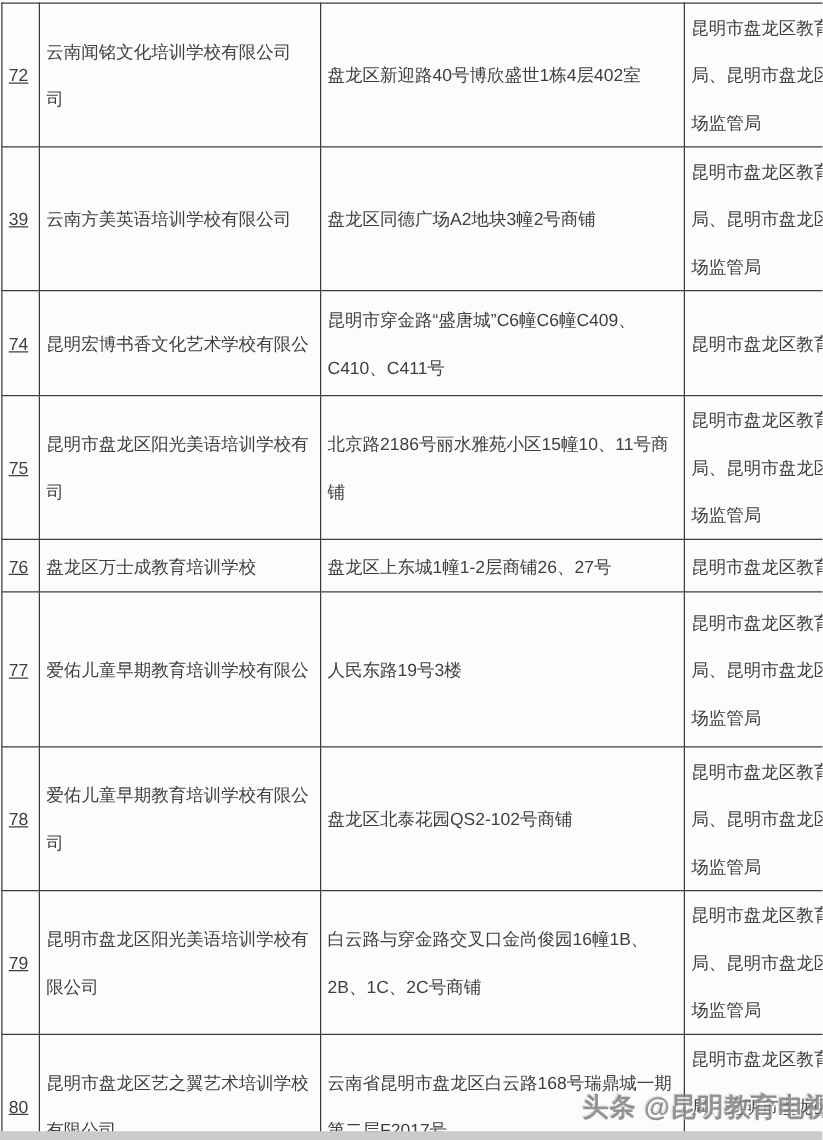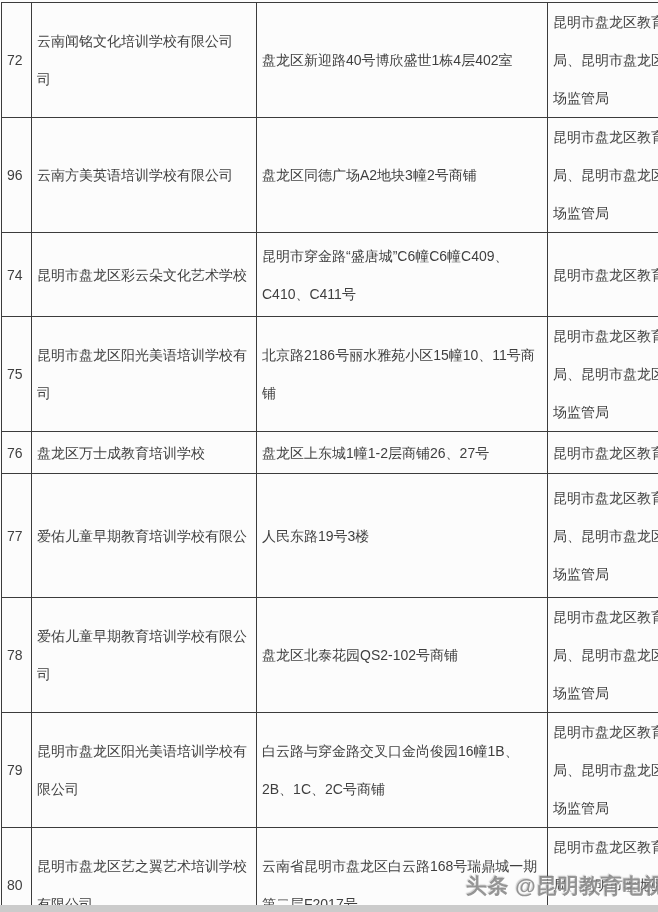--- a/index.html
+++ b/index.html
@@ -32,20 +32,21 @@
     vertical-align: middle;
     white-space: pre-line;
     overflow: hidden;
     padding: 0 0 0 5px;
   }
   td.c-no {
     width: 24px;
     padding-left: 3px;
     font-size: 15px;
     color: #4a4a4a;
+    text-decoration: underline;
   }
   td.c-name  { width: 219px; }
   td.c-addr  { width: 285px; }
   td.c-auth  { width: 150px; }
 
   tr.h-114 { height: 114px; }
   tr.h-113 { height: 113px; }
   tr.h-112 { height: 112px; }
   tr.h-84  { height: 84px;  }
   tr.h-42  { height: 42px;  }
@@ -83,30 +84,30 @@
       <tr class="h-114">
         <td class="c-no">72</td>
         <td class="c-name">云南闻铭文化培训学校有限公司
 司</td>
         <td class="c-addr">盘龙区新迎路40号博欣盛世1栋4层402室</td>
         <td class="c-auth">昆明市盘龙区教育
 局、昆明市盘龙区市
 场监管局</td>
       </tr>
       <tr class="h-113">
-        <td class="c-no">96</td>
+        <td class="c-no">39</td>
         <td class="c-name">云南方美英语培训学校有限公司</td>
         <td class="c-addr">盘龙区同德广场A2地块3幢2号商铺</td>
         <td class="c-auth">昆明市盘龙区教育
 局、昆明市盘龙区市
 场监管局</td>
       </tr>
       <tr class="h-84">
         <td class="c-no">74</td>
-        <td class="c-name">昆明市盘龙区彩云朵文化艺术学校</td>
+        <td class="c-name">昆明宏博书香文化艺术学校有限公</td>
         <td class="c-addr">昆明市穿金路“盛唐城”C6幢C6幢C409、
 C410、C411号</td>
         <td class="c-auth">昆明市盘龙区教育局</td>
       </tr>
       <tr class="h-112">
         <td class="c-no">75</td>
         <td class="c-name">昆明市盘龙区阳光美语培训学校有
 司</td>
         <td class="c-addr">北京路2186号丽水雅苑小区15幢10、11号商
 铺</td>

